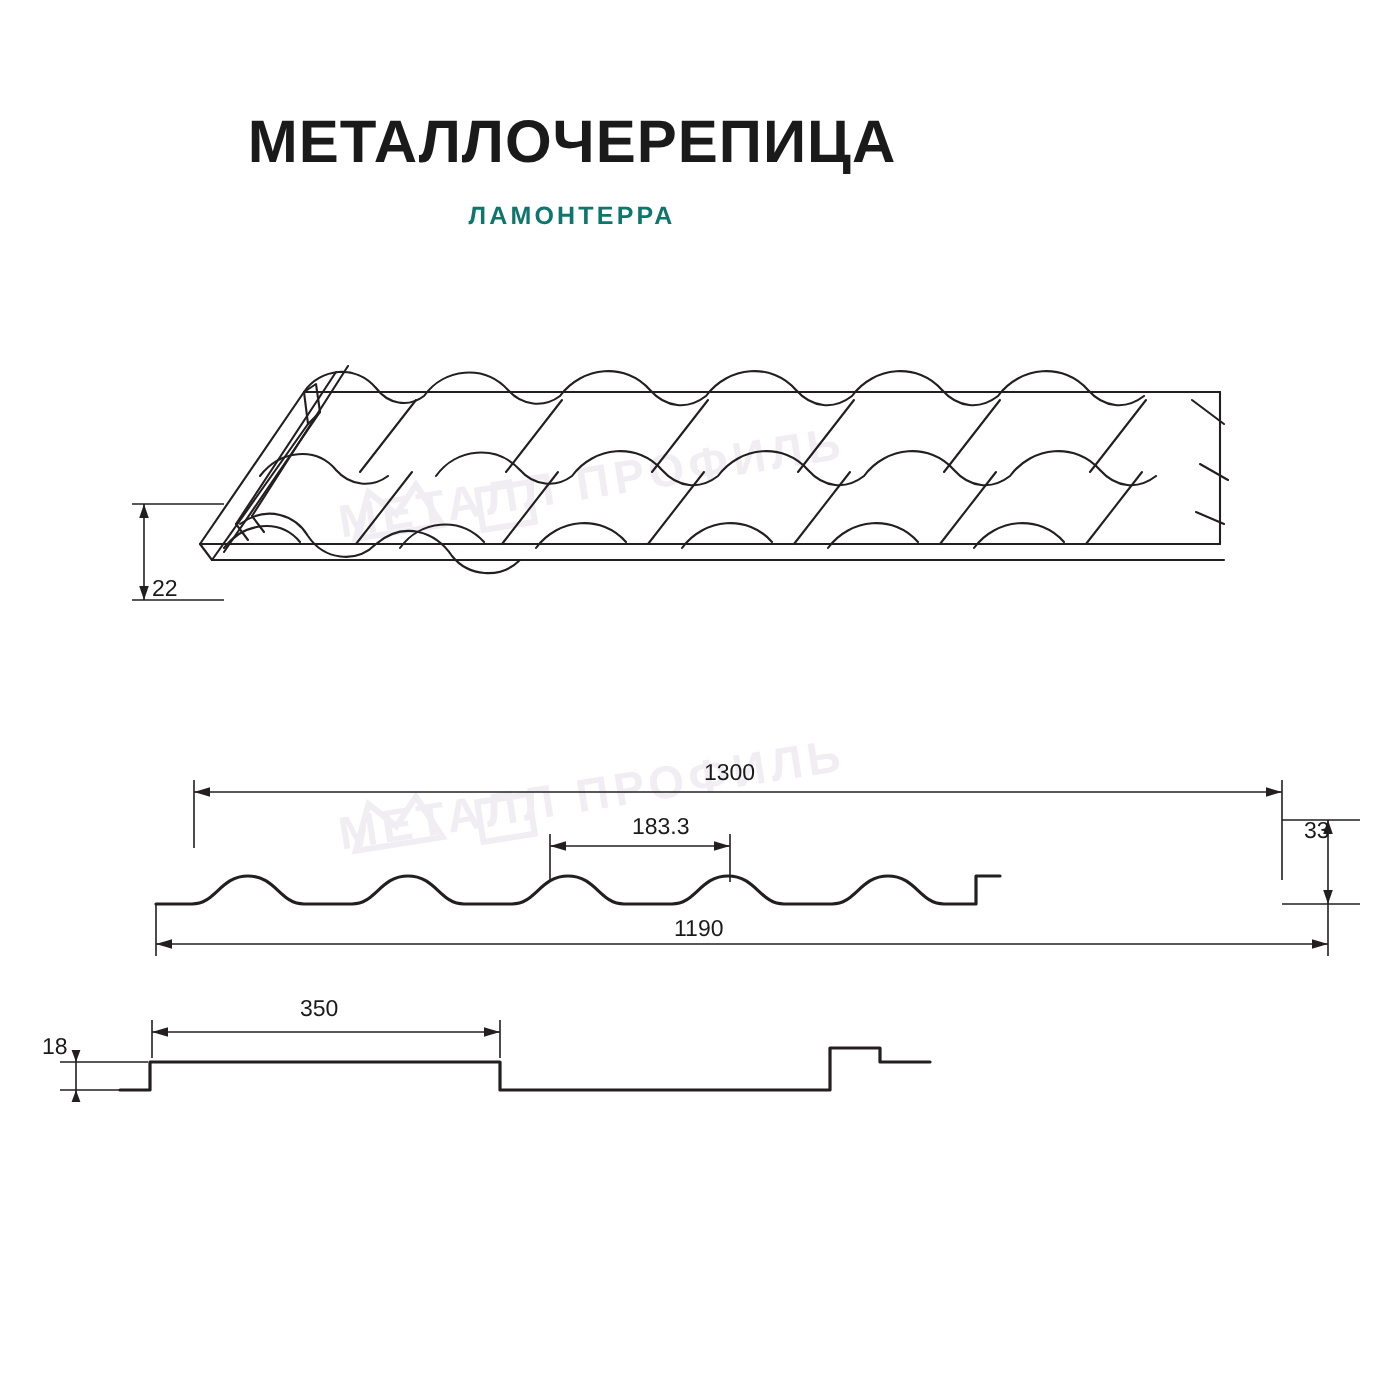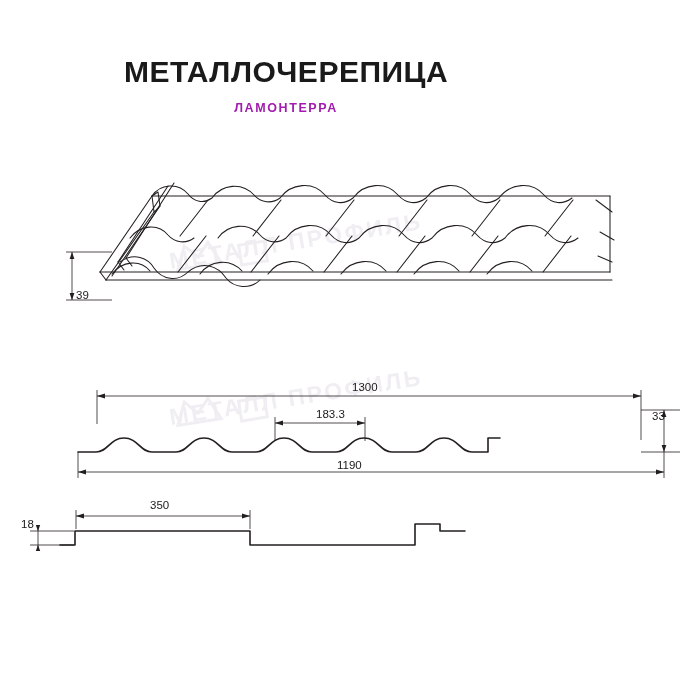--- a/index.html
+++ b/index.html
@@ -33,21 +33,21 @@
     font-size: 30px;
     font-weight: bold;
     letter-spacing: 0.5px;
     color: #1a1a1a;
     line-height: 1.05;
   }
   .title-sub {
     font-size: 12.5px;
     font-weight: bold;
     letter-spacing: 1.6px;
-    color: #a21caf;
+    color: #0f766e;
     margin-top: 13px;
   }
   .wm {
     position: absolute;
     font-family: "Liberation Sans", sans-serif;
     font-weight: bold;
     color: #f0eef2;
     white-space: nowrap;
     user-select: none;
   }
@@ -276,19 +276,19 @@
   <g stroke="#231f20" stroke-width="0.8" fill="none">
     <line x1="30" y1="531" x2="74" y2="531"></line>
     <line x1="30" y1="545" x2="74" y2="545"></line>
     <line x1="38" y1="525" x2="38" y2="551"></line>
     <path d="M38 531 l-2.2 -6 l4.4 0 z" fill="#231f20" stroke="none"></path>
     <path d="M38 545 l-2.2 6 l4.4 0 z" fill="#231f20" stroke="none"></path>
   </g>
 
 </svg>
 
-<div class="dim dim-39">39</div>
+<div class="dim dim-39">22</div>
 <div class="dim dim-1100">1300</div>
 <div class="dim dim-1833">183.3</div>
 <div class="dim dim-25">33</div>
 <div class="dim dim-1190">1190</div>
 <div class="dim dim-350">350</div>
 <div class="dim dim-14">18</div>
 
 </body></html>

